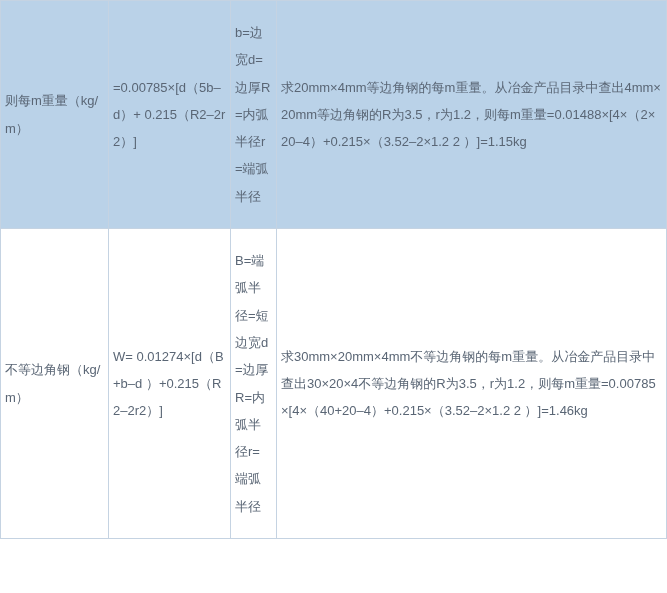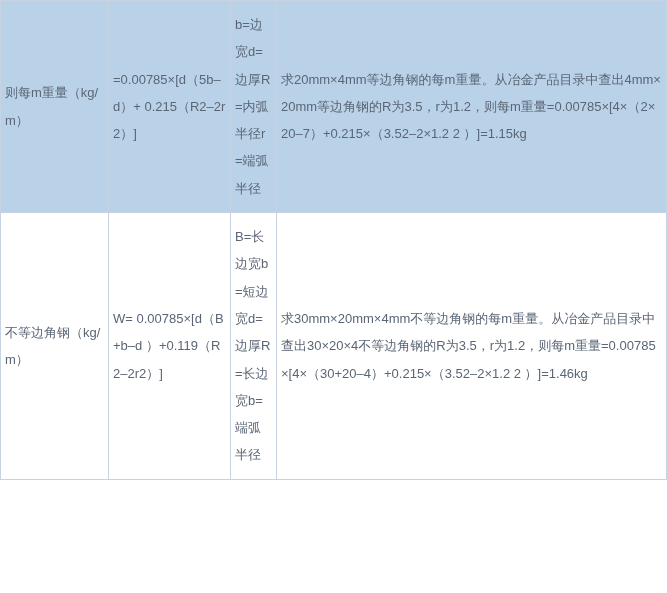--- a/index.html
+++ b/index.html
@@ -14,21 +14,21 @@
     background: #fff;
     width: 667px;
   }
   table {
     border-collapse: collapse;
     width: 100%;
     table-layout: fixed;
   }
   td {
     border: 1px solid #c5d3e2;
-    padding: 10px 4px;
+    padding: 18px 4px;
     vertical-align: middle;
     line-height: 2.1;
     word-break: break-all;
     word-wrap: break-word;
   }
   .col1 { width: 108px; }
   .col2 { width: 122px; }
   .col3 { width: 46px; }
   .col4 { width: auto; }
   tr.highlight td {
@@ -43,22 +43,22 @@
     <col class="col1">
     <col class="col2">
     <col class="col3">
     <col class="col4">
   </colgroup>
   <tbody>
     <tr class="highlight">
       <td>则每m重量（kg/m）</td>
       <td>=0.00785×[d（5b–d）+ 0.215（R2–2r2）]</td>
       <td>b=边宽d=边厚R=内弧半径r=端弧半径</td>
-      <td>求20mm×4mm等边角钢的每m重量。从冶金产品目录中查出4mm×20mm等边角钢的R为3.5，r为1.2，则每m重量=0.00785×[4×（2×20–7）+0.215×（3.52–2×1.2 2 ）]=1.15kg</td>
+      <td>求20mm×4mm等边角钢的每m重量。从冶金产品目录中查出4mm×20mm等边角钢的R为3.5，r为1.2，则每m重量=0.01488×[4×（2×20–4）+0.215×（3.52–2×1.2 2 ）]=1.15kg</td>
     </tr>
     <tr>
       <td>不等边角钢（kg/m）</td>
-      <td>W= 0.00785×[d（B+b–d ）+0.119（R2–2r2）]</td>
-      <td>B=长边宽b=短边宽d=边厚R=长边宽b=端弧半径</td>
-      <td>求30mm×20mm×4mm不等边角钢的每m重量。从冶金产品目录中查出30×20×4不等边角钢的R为3.5，r为1.2，则每m重量=0.00785×[4×（30+20–4）+0.215×（3.52–2×1.2 2 ）]=1.46kg</td>
+      <td>W= 0.01274×[d（B+b–d ）+0.215（R2–2r2）]</td>
+      <td>B=端弧半径=短边宽d=边厚R=内弧半径r=端弧半径</td>
+      <td>求30mm×20mm×4mm不等边角钢的每m重量。从冶金产品目录中查出30×20×4不等边角钢的R为3.5，r为1.2，则每m重量=0.00785×[4×（40+20–4）+0.215×（3.52–2×1.2 2 ）]=1.46kg</td>
     </tr>
   </tbody>
 </table>
 
 </body></html>

